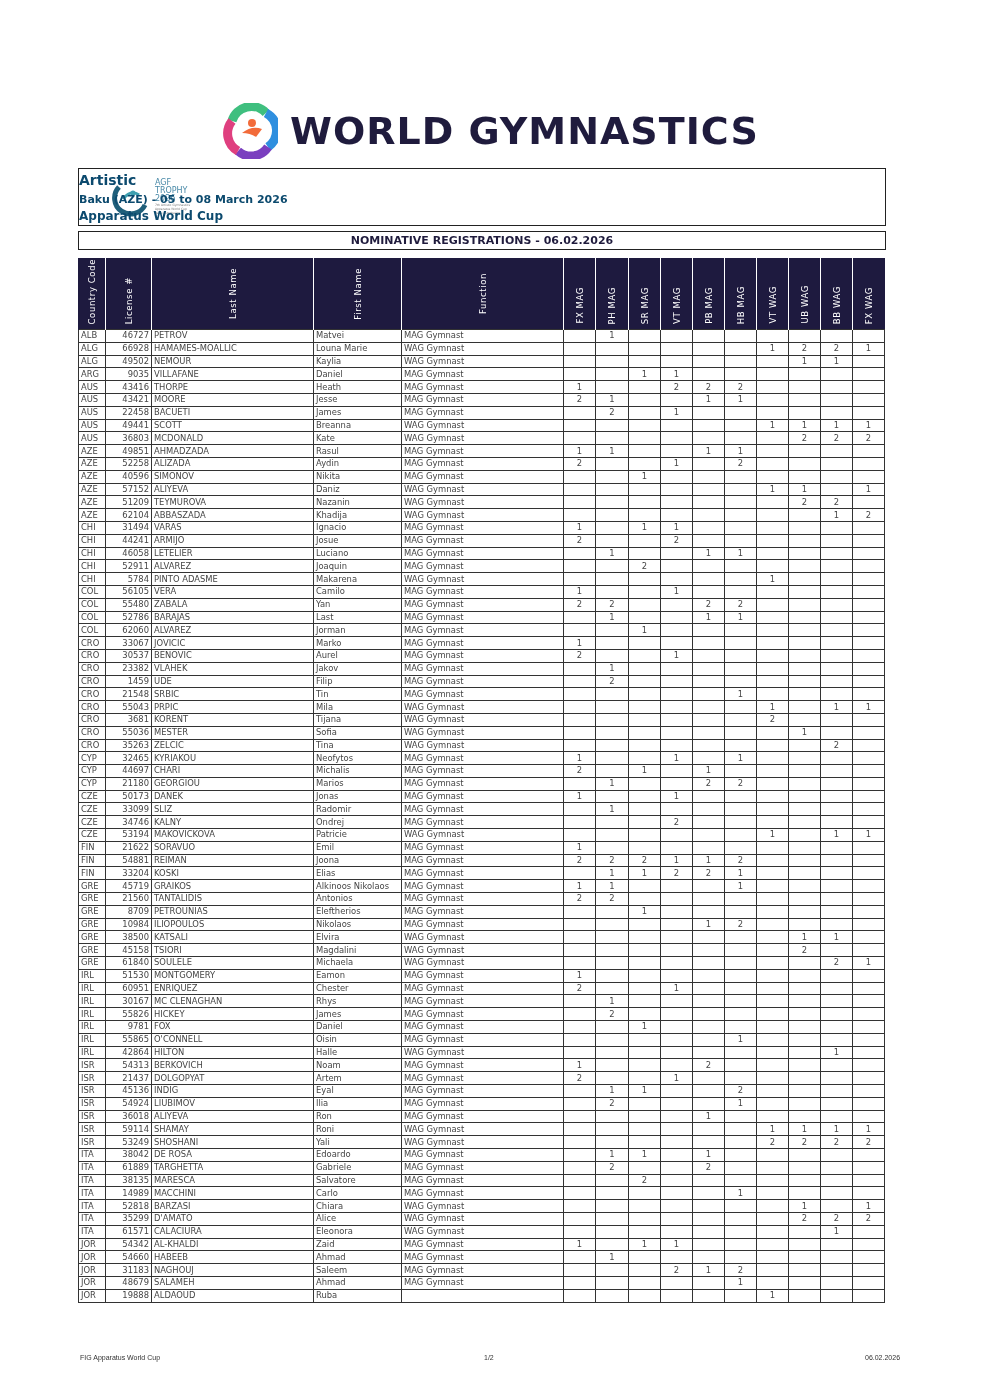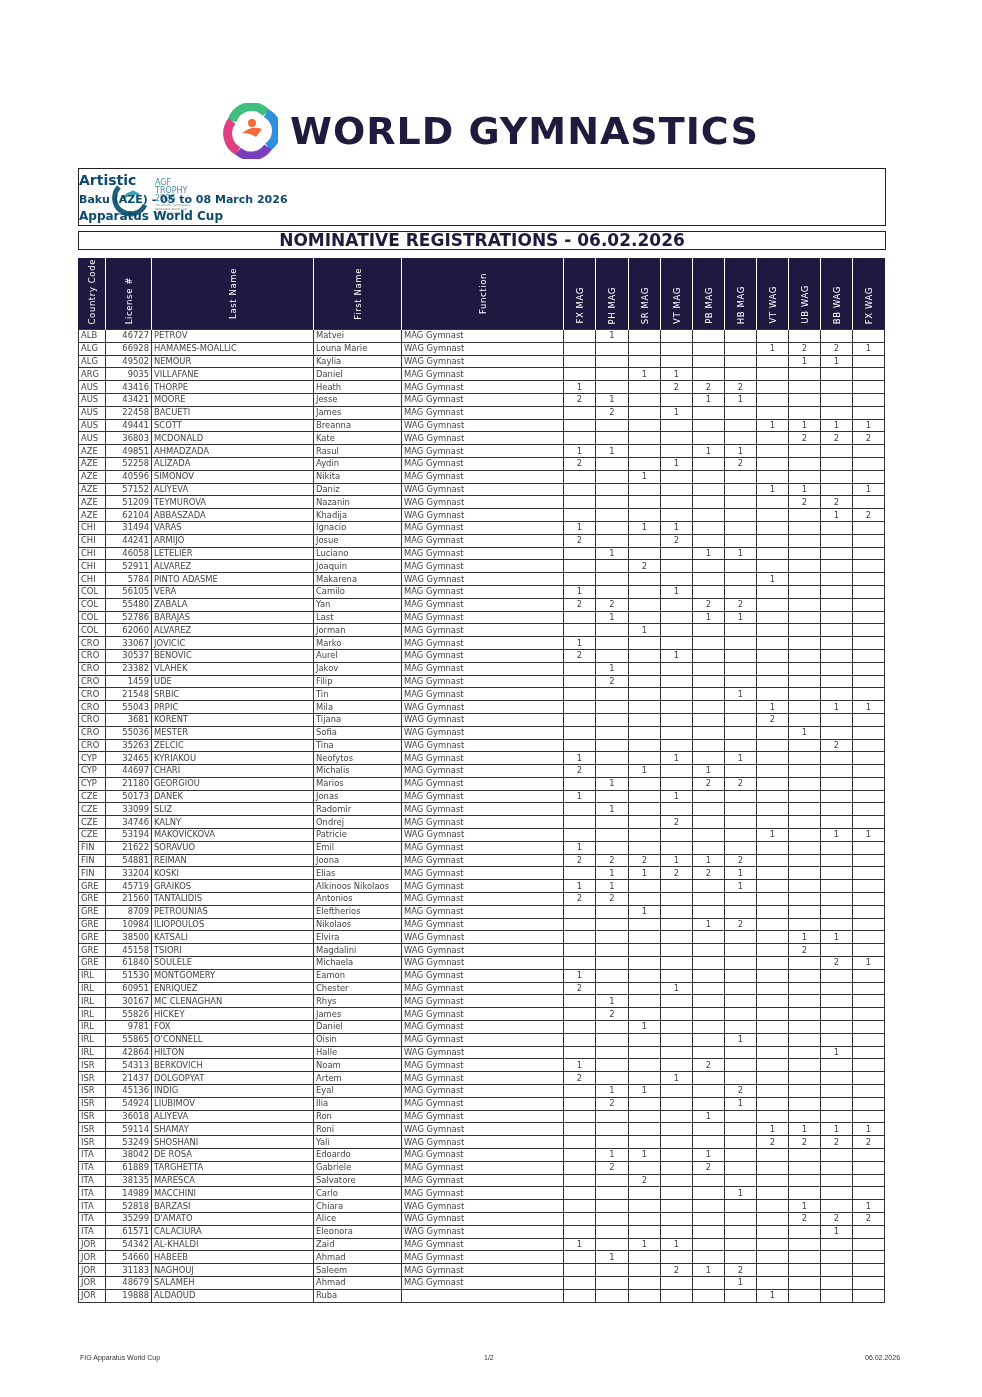--- a/index.html
+++ b/index.html
@@ -9,21 +9,21 @@
   .brand .wordmark{font-family:"DejaVu Sans",sans-serif;font-weight:bold;font-size:38px;letter-spacing:1px;color:#1f1b3d;margin-left:12px;}
   .event-box{position:absolute;left:78px;top:168px;width:806px;height:56px;border:1px solid #222;}
   .agf{position:absolute;left:32px;top:8px;display:flex;align-items:center;}
   .agf .emblem{width:40px;height:40px;}
   .agf .agf-text{margin-left:4px;color:#4a8aa8;font-size:8px;line-height:8px;}
   .agf .agf-text .small{font-size:3px;line-height:4px;color:#777;}
   .event-title{position:absolute;left:0;right:0;text-align:left;font-weight:bold;color:#0c4a6e;}
   .t1{top:3px;font-size:14px;}
   .t2{top:24px;font-size:11px;}
   .t3{top:40px;font-size:12px;}
-  .nom-box{position:absolute;left:78px;top:231px;width:806px;height:17px;border:1px solid #222;text-align:center;font-weight:bold;font-size:17px;line-height:17px;color:#1f1b3d;}
+  .nom-box{position:absolute;left:78px;top:231px;width:806px;height:17px;border:1px solid #222;text-align:center;font-weight:bold;font-size:11px;line-height:17px;color:#1f1b3d;}
   table.reg{position:absolute;left:78px;top:258px;border-collapse:collapse;table-layout:fixed;font-size:8.4px;}
   table.reg th{background:#1e1a3f;color:#fff;height:68px;border-left:1px solid #fff;padding:0;font-weight:normal;vertical-align:middle;}
   table.reg th:first-child{border-left:1px solid #1e1a3f;}
   table.reg th .rot{writing-mode:vertical-rl;transform:rotate(180deg);white-space:nowrap;font-size:8.5px;letter-spacing:0.6px;margin:auto;}
   table.reg th.bot .rot{margin:auto auto 2px auto;}
   table.reg th.bot{vertical-align:bottom;padding-bottom:3px;}
   table.reg td{border:1px solid #333;height:11.8px;padding:0 2px;white-space:nowrap;overflow:hidden;line-height:11px;color:#444;}
   td.num{text-align:right;}
   td.app{text-align:center;}
   .footer{position:absolute;top:1354px;font-size:7px;font-family:"Liberation Sans",sans-serif;color:#333;}

